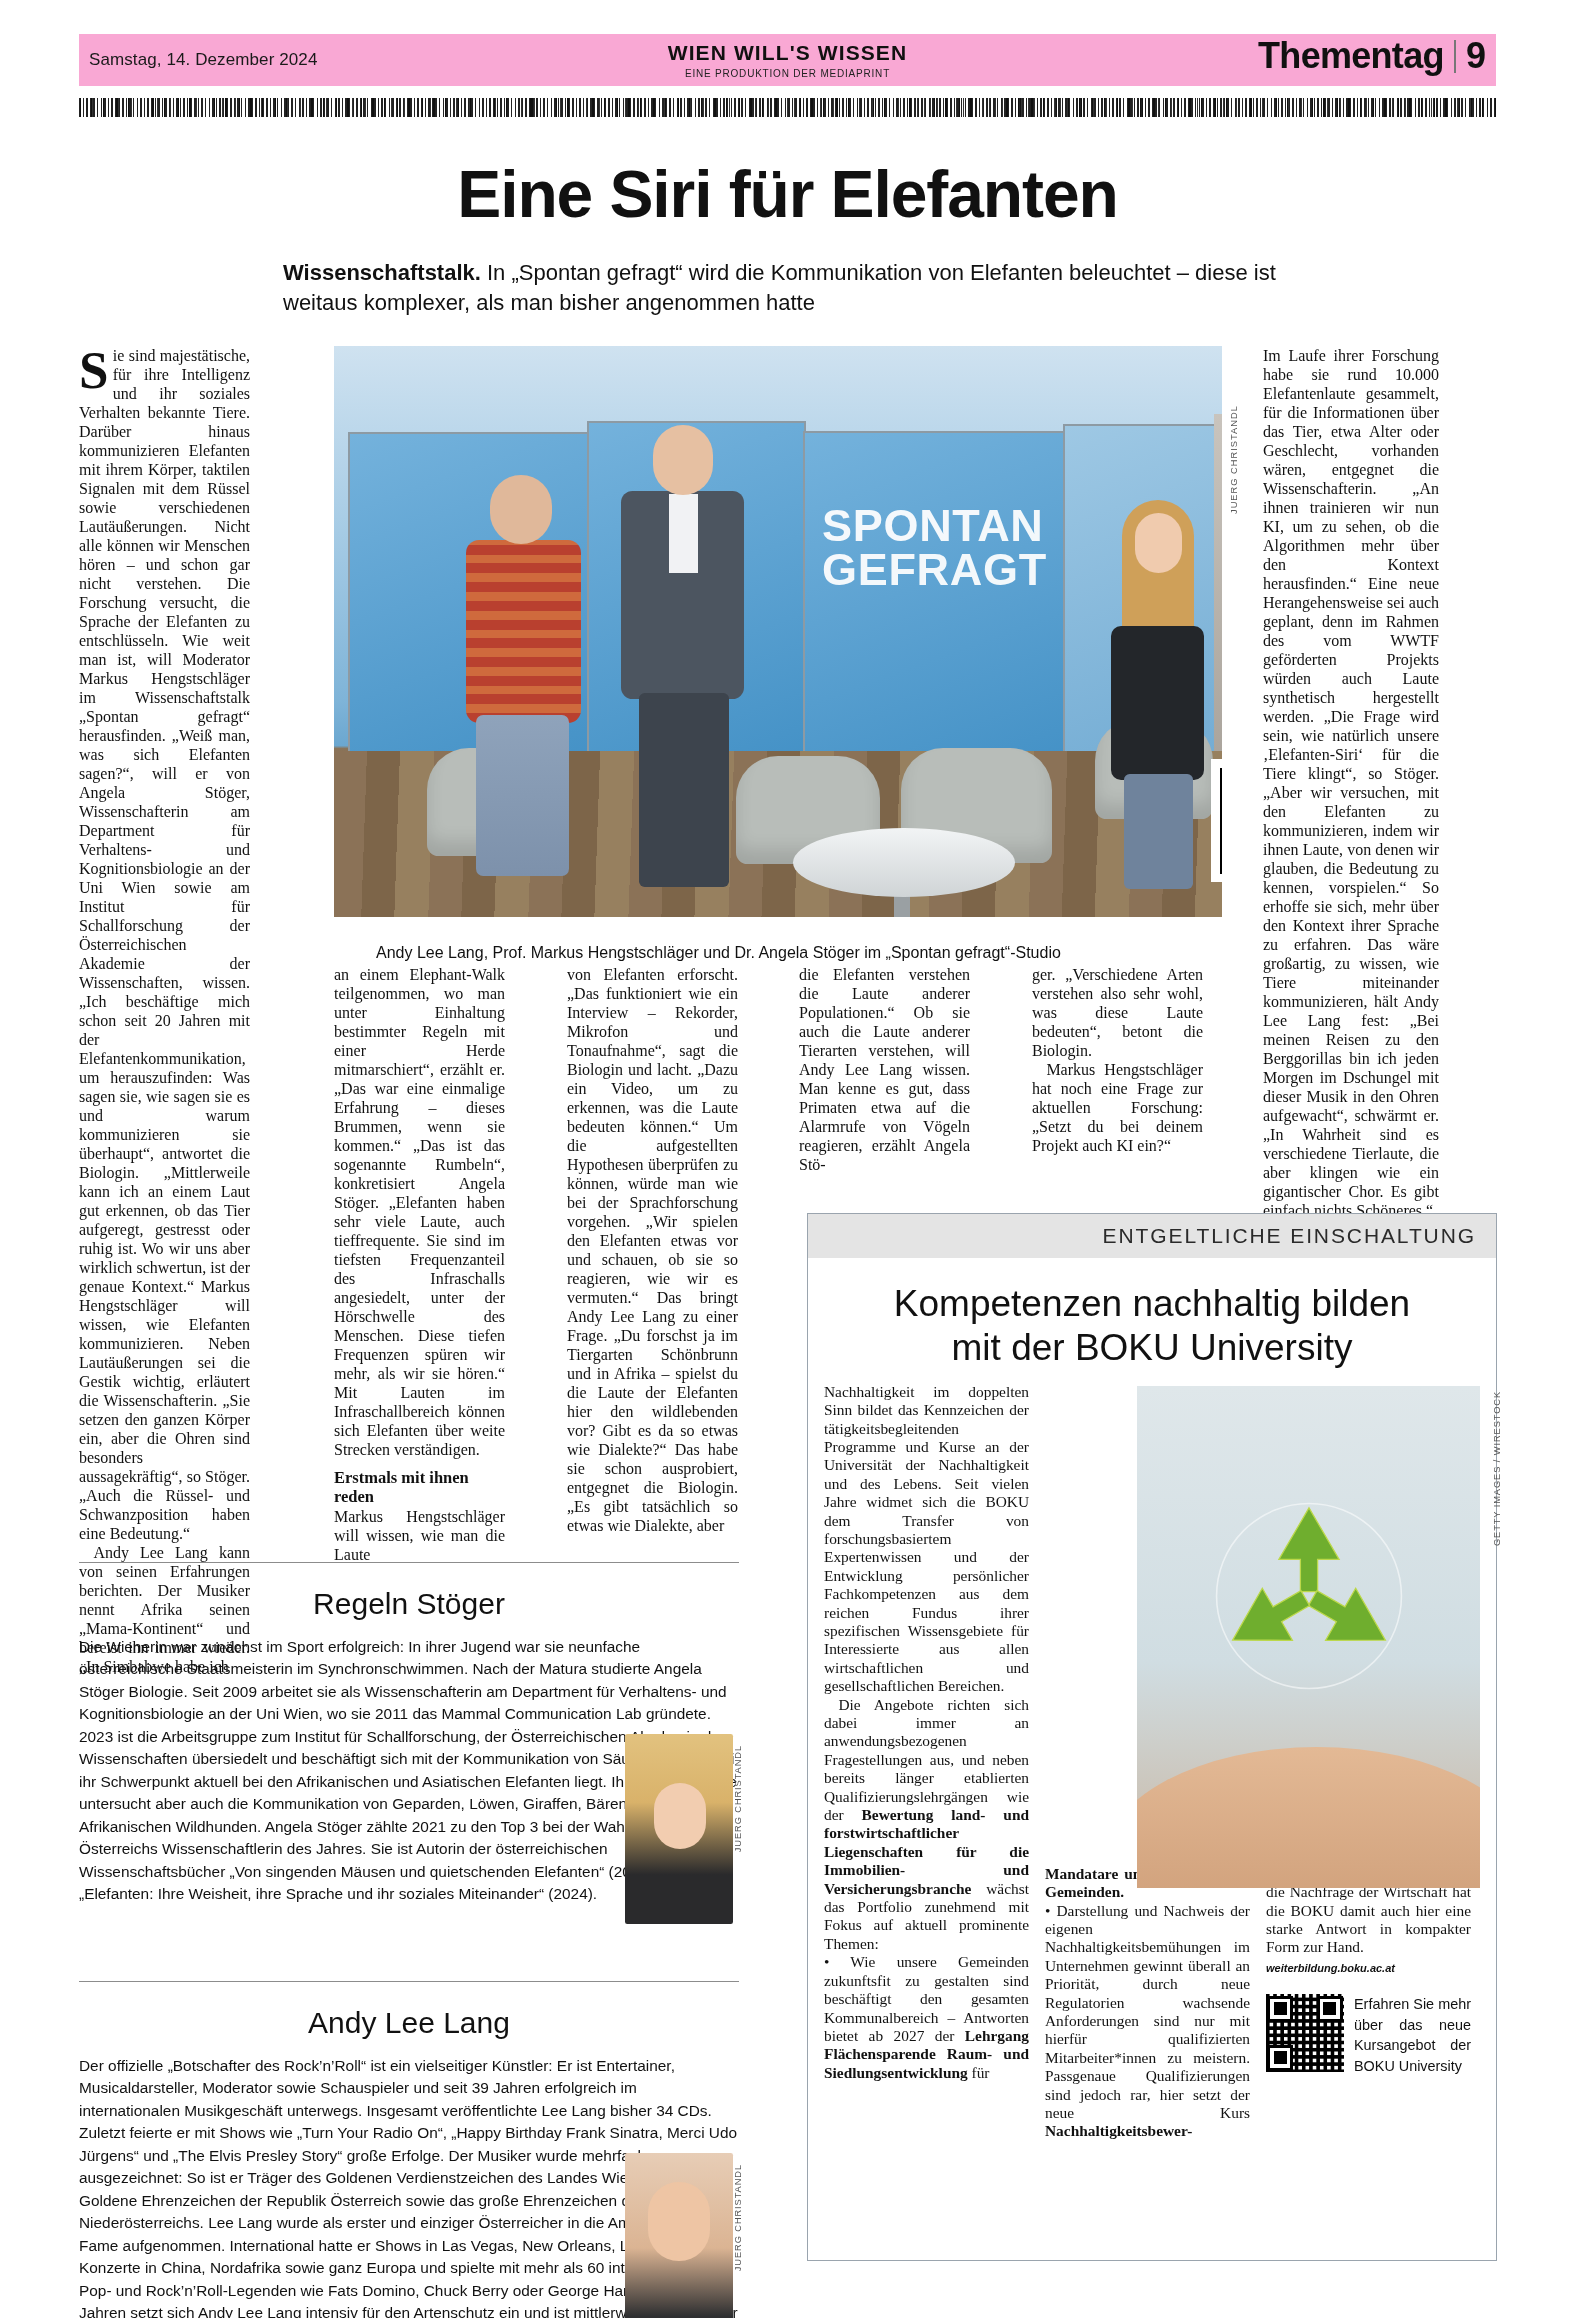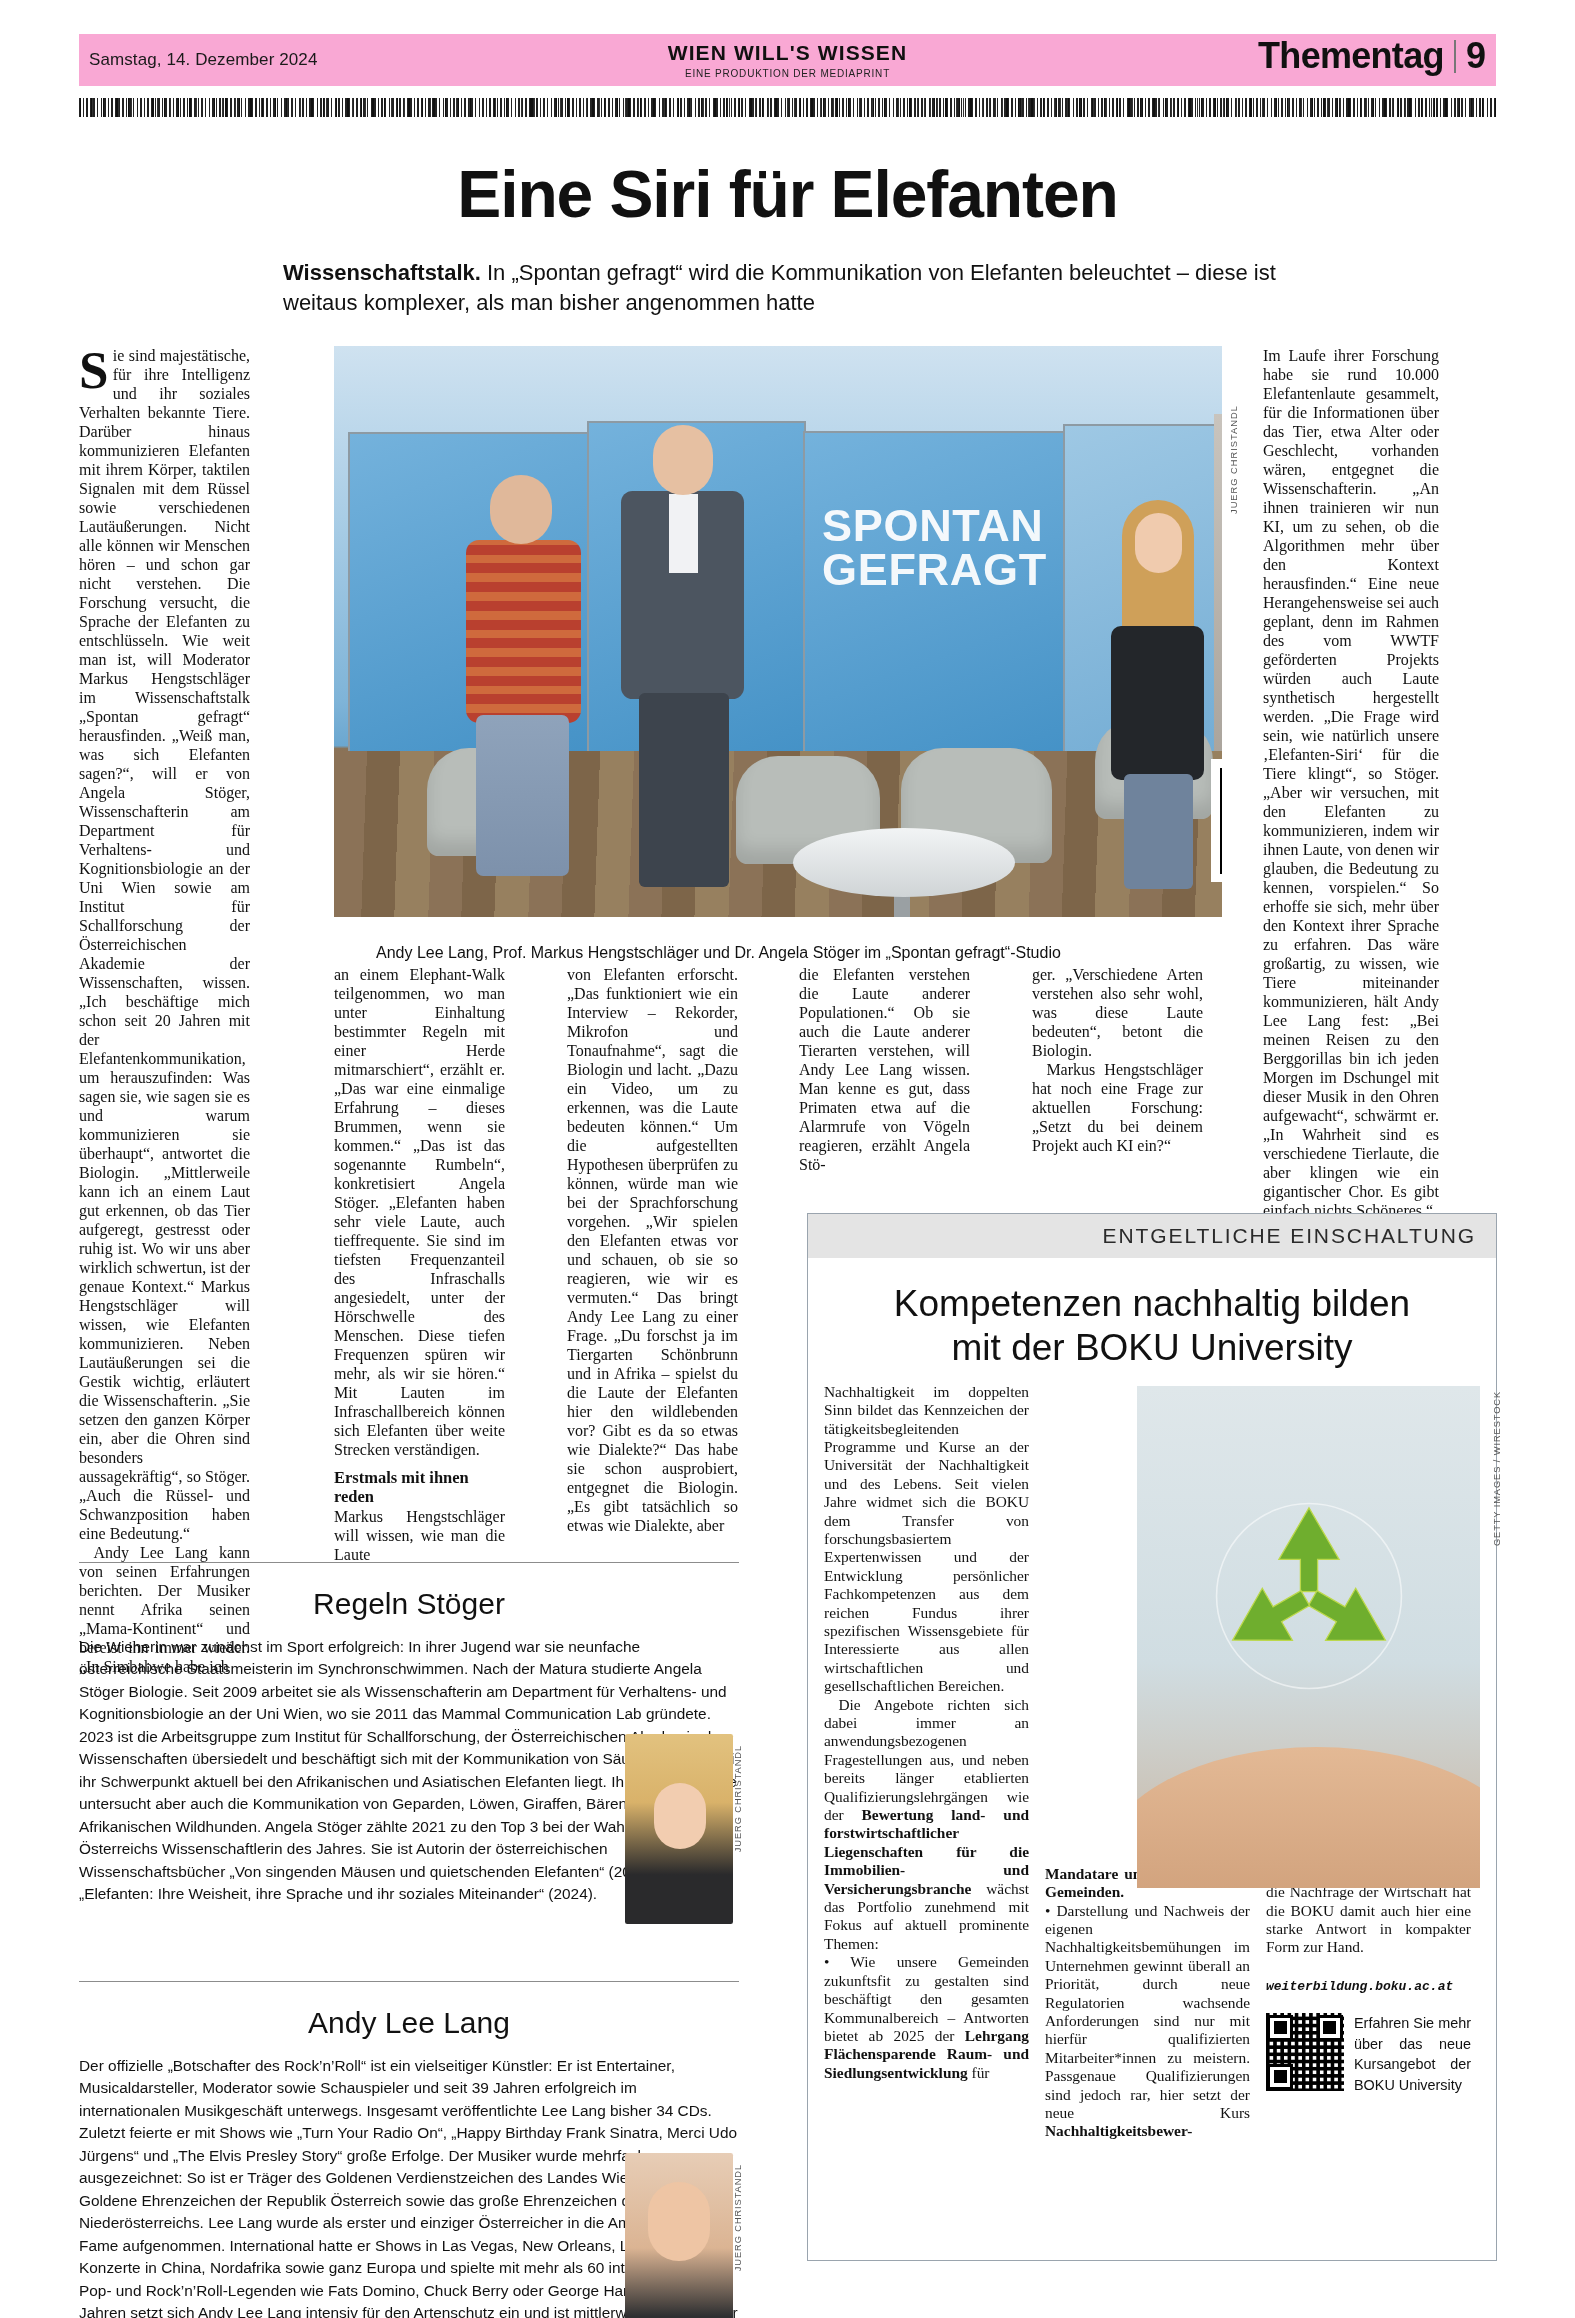--- a/index.html
+++ b/index.html
@@ -131,21 +131,21 @@
   .adv-col p{margin:0;text-indent:14.4px;}
   .adv-col p.first{text-indent:0;}
   .adv-col b{font-weight:bold;}
   .adv-pic{position:absolute;left:329px;top:2.9px;width:343px;height:502px;overflow:hidden;
     background:linear-gradient(180deg,#dfe7ea 0%,#d0dde2 55%,#c8b49f 100%);}
   .recycle{position:absolute;left:50%;top:42%;transform:translate(-50%,-50%);width:230px;height:215px;}
   .adv-hand{position:absolute;left:-10%;bottom:-18%;width:125%;height:46%;border-radius:50% 50% 22% 22%;
     background:linear-gradient(180deg,#e3b995,#c89670);}
   .adv-credit{position:absolute;right:-1.4px;top:5.7px;writing-mode:vertical-rl;transform:rotate(180deg);
     font-family:"Liberation Sans",sans-serif;font-size:9.3px;letter-spacing:0.9px;color:#555;}
-  .adv-url{font-style:italic;font-weight:bold;font-family:Liberation Mono, monospace;font-size:13px;display:block;margin-top:21px;}
+  .adv-url{font-style:italic;font-weight:bold;font-family:Liberation Sans, sans-serif;font-size:11px;display:block;margin-top:2px;}
   .adv-qrwrap{display:flex;align-items:flex-start;gap:10px;margin-top:17px;}
   .adv-qr{width:78px;height:78px;flex:0 0 78px;position:relative;background-color:#fff;
     background-image:repeating-linear-gradient(90deg,#000 0 3.6px,transparent 3.6px 7.2px),
                      repeating-linear-gradient(0deg,#000 0 3.6px,transparent 3.6px 7.2px);
     background-size:7.2px 7.2px,7.2px 7.2px;}
   .adv-qr .qr-fp{width:20px;height:20px;border-width:3.6px;}
   .adv-qr .qr-fp::after{inset:3.6px;}
   .adv-qrtext{font-family:"Liberation Sans",sans-serif;font-size:14.4px;line-height:1.42;color:#111;}
 </style>
 </head>
@@ -274,21 +274,21 @@
     </div>
     <div class="adv-title">
       <div>Kompetenzen nachhaltig bilden</div>
       <div>mit der BOKU University</div>
     </div>
 
     <div class="adv-body">
       <div class="adv-col">
         <p class="first">Nachhaltigkeit im doppelten Sinn bildet das Kennzeichen der tätigkeitsbegleitenden Programme und Kurse an der Universität der Nachhaltigkeit und des Lebens. Seit vielen Jahre widmet sich die BOKU dem Transfer von forschungsbasiertem Expertenwissen und der Entwicklung persönlicher Fachkompetenzen aus dem reichen Fundus ihrer spezifischen Wissensgebiete für Interessierte aus allen wirtschaftlichen und gesellschaftlichen Bereichen.</p>
         <p><span>Die Angebote richten sich dabei immer an anwendungsbezogenen Fragestellungen aus, und neben bereits länger etablierten Qualifizierungslehrgängen wie der </span><b>Bewertung land- und forstwirtschaftlicher Liegenschaften für die Immobilien- und Versicherungsbranche</b><span> wächst das Portfolio zunehmend mit Fokus auf aktuell prominente Themen:</span></p>
-        <p class="first"><span>• Wie unsere Gemeinden zukunftsfit zu gestalten sind beschäftigt den gesamten Kommunalbereich – Antworten bietet ab 2025 der </span><b>Lehrgang Flächensparende Raum- und Siedlungsentwicklung</b><span> für</span></p>
+        <p class="first"><span>• Wie unsere Gemeinden zukunftsfit zu gestalten sind beschäftigt den gesamten Kommunalbereich – Antworten bietet ab 2027 der </span><b>Lehrgang Flächensparende Raum- und Siedlungsentwicklung</b><span> für</span></p>
       </div>
 
       <div class="adv-col">
         <div style="height:482px"></div>
         <p class="first"><b>Mandatare und Bedienstete in Gemeinden.</b></p>
         <p class="first"><span>• Darstellung und Nachweis der eigenen Nachhaltigkeitsbemühungen im Unternehmen gewinnt überall an Priorität, durch neue Regulatorien wachsende Anforderungen sind nur mit hierfür qualifizierten Mitarbeiter*innen zu meistern. Passgenaue Qualifizierungen sind jedoch rar, hier setzt der neue Kurs </span><b>Nachhaltigkeitsbewer-</b></p>
       </div>
 
       <div class="adv-col">
         <div style="height:482px"></div>

